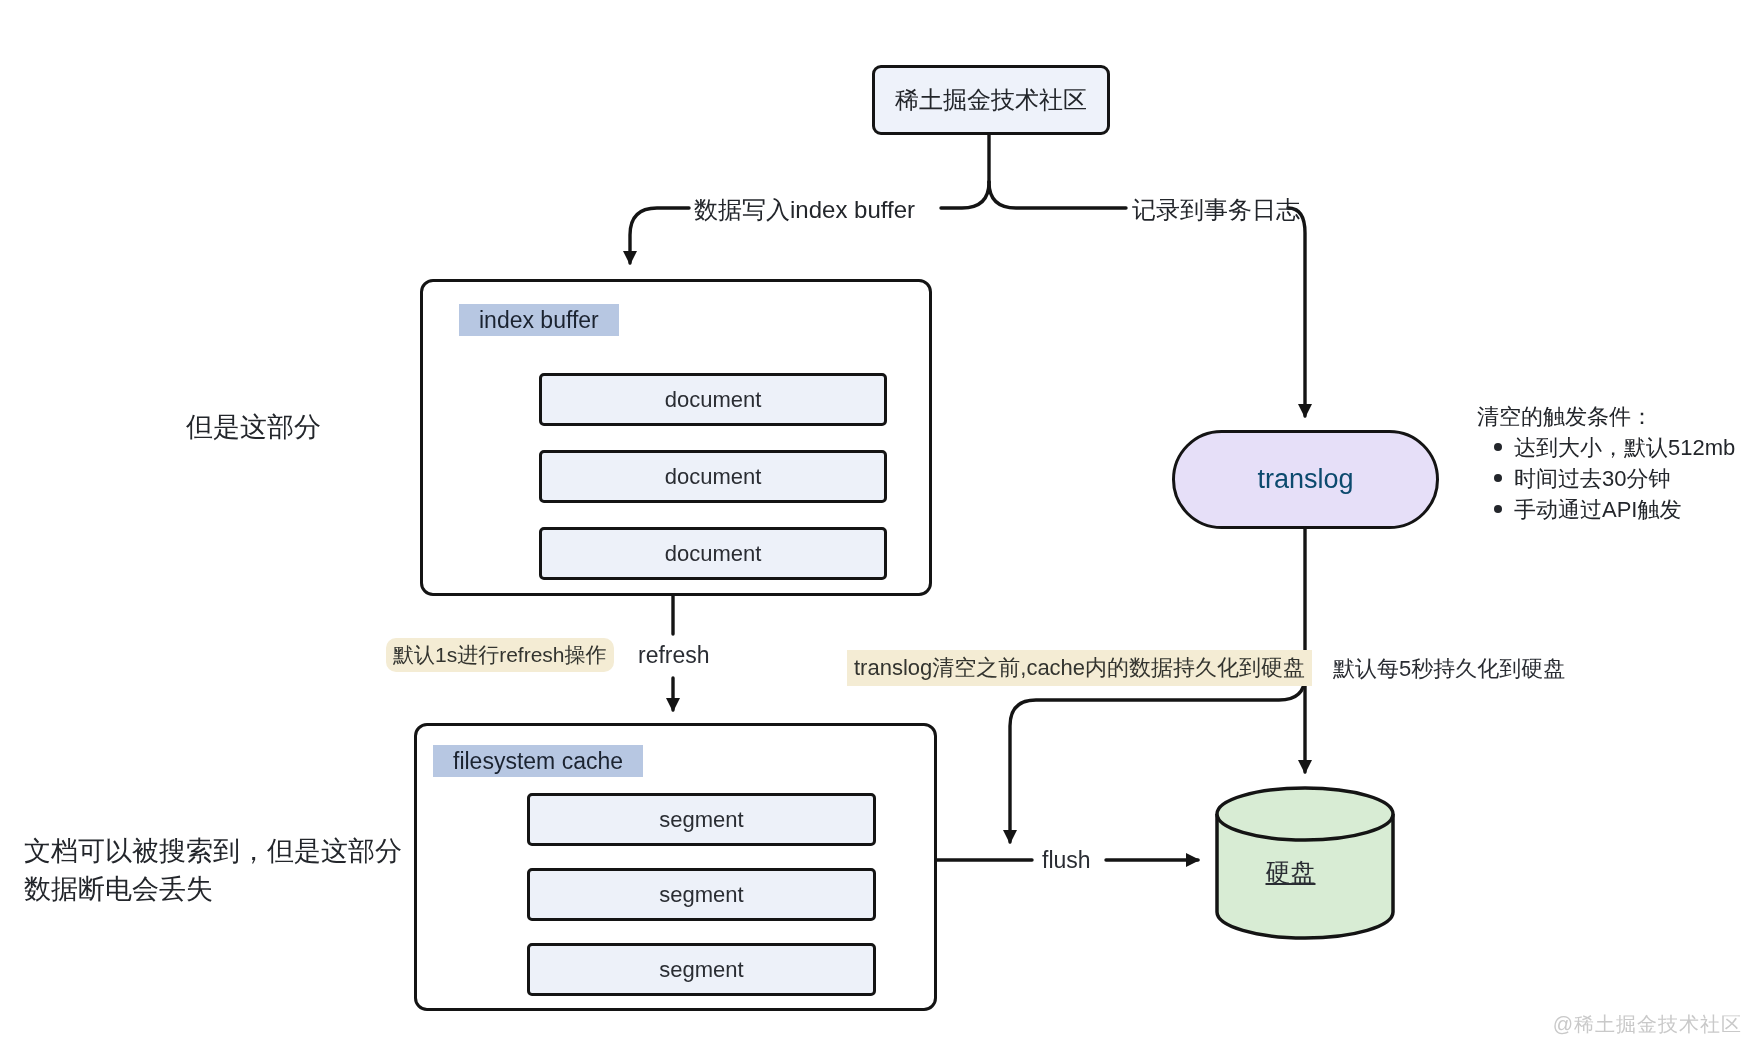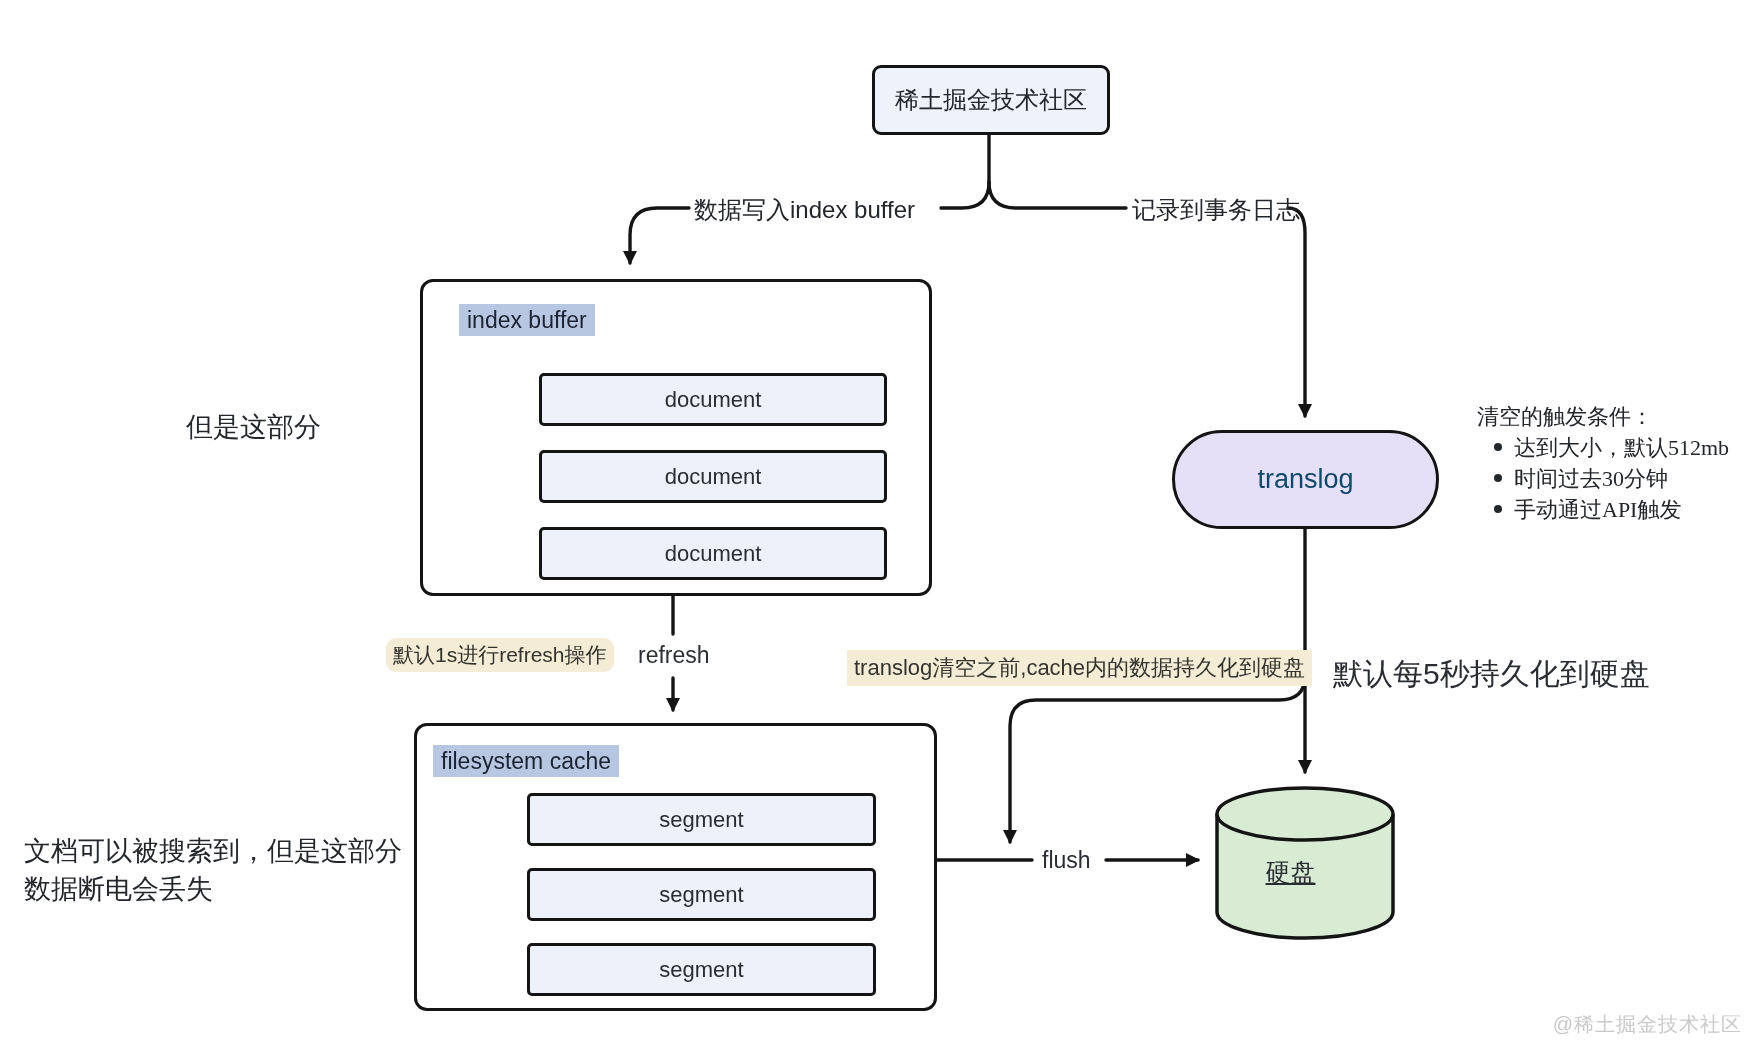--- a/index.html
+++ b/index.html
@@ -15,21 +15,21 @@
     box-sizing:border-box;
   }
   .client-box{
     left:872px;top:65px;width:238px;height:70px;background:#eef2fa;border-radius:9px;
     display:flex;align-items:center;justify-content:center;font-size:24px;
   }
   .container-box{background:#ffffff;border-radius:13px;}
   .ib-box{left:420px;top:279px;width:512px;height:317px;}
   .fc-box{left:414px;top:723px;width:523px;height:288px;}
   .box-title{
-    position:absolute;font-size:23px;padding:3px 8px;background:#b7c7e2;color:#1b2330;
+    position:absolute;font-size:23px;padding:3px 20px;background:#b7c7e2;color:#1b2330;
     white-space:nowrap;line-height:26px;
   }
   .item{
     position:absolute;height:53px;border:3px solid #141414;border-radius:5px;background:#edf1f9;
     display:flex;align-items:center;justify-content:center;font-size:22px;color:#2a2d33;
     box-sizing:border-box;
   }
   .translog{
     position:absolute;left:1172px;top:430px;width:267px;height:99px;border:3.5px solid #141414;
     border-radius:50px;background:#e6dff8;display:flex;align-items:center;justify-content:center;
@@ -39,21 +39,21 @@
     position:absolute;left:1217px;top:856px;width:147px;text-align:center;font-size:25px;color:#2a2d33;text-decoration:underline;
   }
 
   
   .lbl{position:absolute;white-space:nowrap;}
   .edge-lbl{font-size:24px;color:#23262b;}
   .cn-note{font-size:27px;color:#23262b;}
   .hl-cream{background:#f4ecd4;padding:3px 7px;font-size:21px;color:#33342f;}
   .small-lbl{font-size:23px;color:#2a2d33;}
 
-  .cond{position:absolute;left:1477px;top:402px;font-size:22px;color:#23262b;font-family:Liberation Serif, serif;}
+  .cond{position:absolute;left:1477px;top:402px;font-size:22px;color:#23262b;}
   .cond-title{line-height:30px;white-space:nowrap;}
   .cond-item{display:flex;align-items:flex-start;line-height:31px;white-space:nowrap;}
   .cond-dot{width:8px;height:8px;border-radius:50%;background:#23262b;margin:11px 12px 0 17px;flex:0 0 auto;}
 
   .watermark{
     position:absolute;right:12px;bottom:10px;font-size:20px;color:#c9c9c9;letter-spacing:1px;
   }
 </style>
 </head>
 <body>
@@ -134,20 +134,20 @@
       <span class="cond-dot"></span>
       <span>时间过去30分钟</span>
     </div>
     <div class="cond-item">
       <span class="cond-dot"></span>
       <span>手动通过API触发</span>
     </div>
   </div>
 
   <div class="lbl hl-cream" style="left:847px;top:650px;font-size:22px;">translog清空之前,cache内的数据持久化到硬盘</div>
-  <div class="lbl small-lbl" style="left:1333px;top:654px;font-size:30px;">默认每5秒持久化到硬盘</div>
+  <div class="lbl small-lbl" style="left:1333px;top:654px;font-size:22px;">默认每5秒持久化到硬盘</div>
   <div class="lbl small-lbl" style="left:1042px;top:847px;">flush</div>
 
   <div class="disk-label">硬盘</div>
 
   <div class="watermark">@稀土掘金技术社区</div>
 
 </div>
 
 </body></html>

